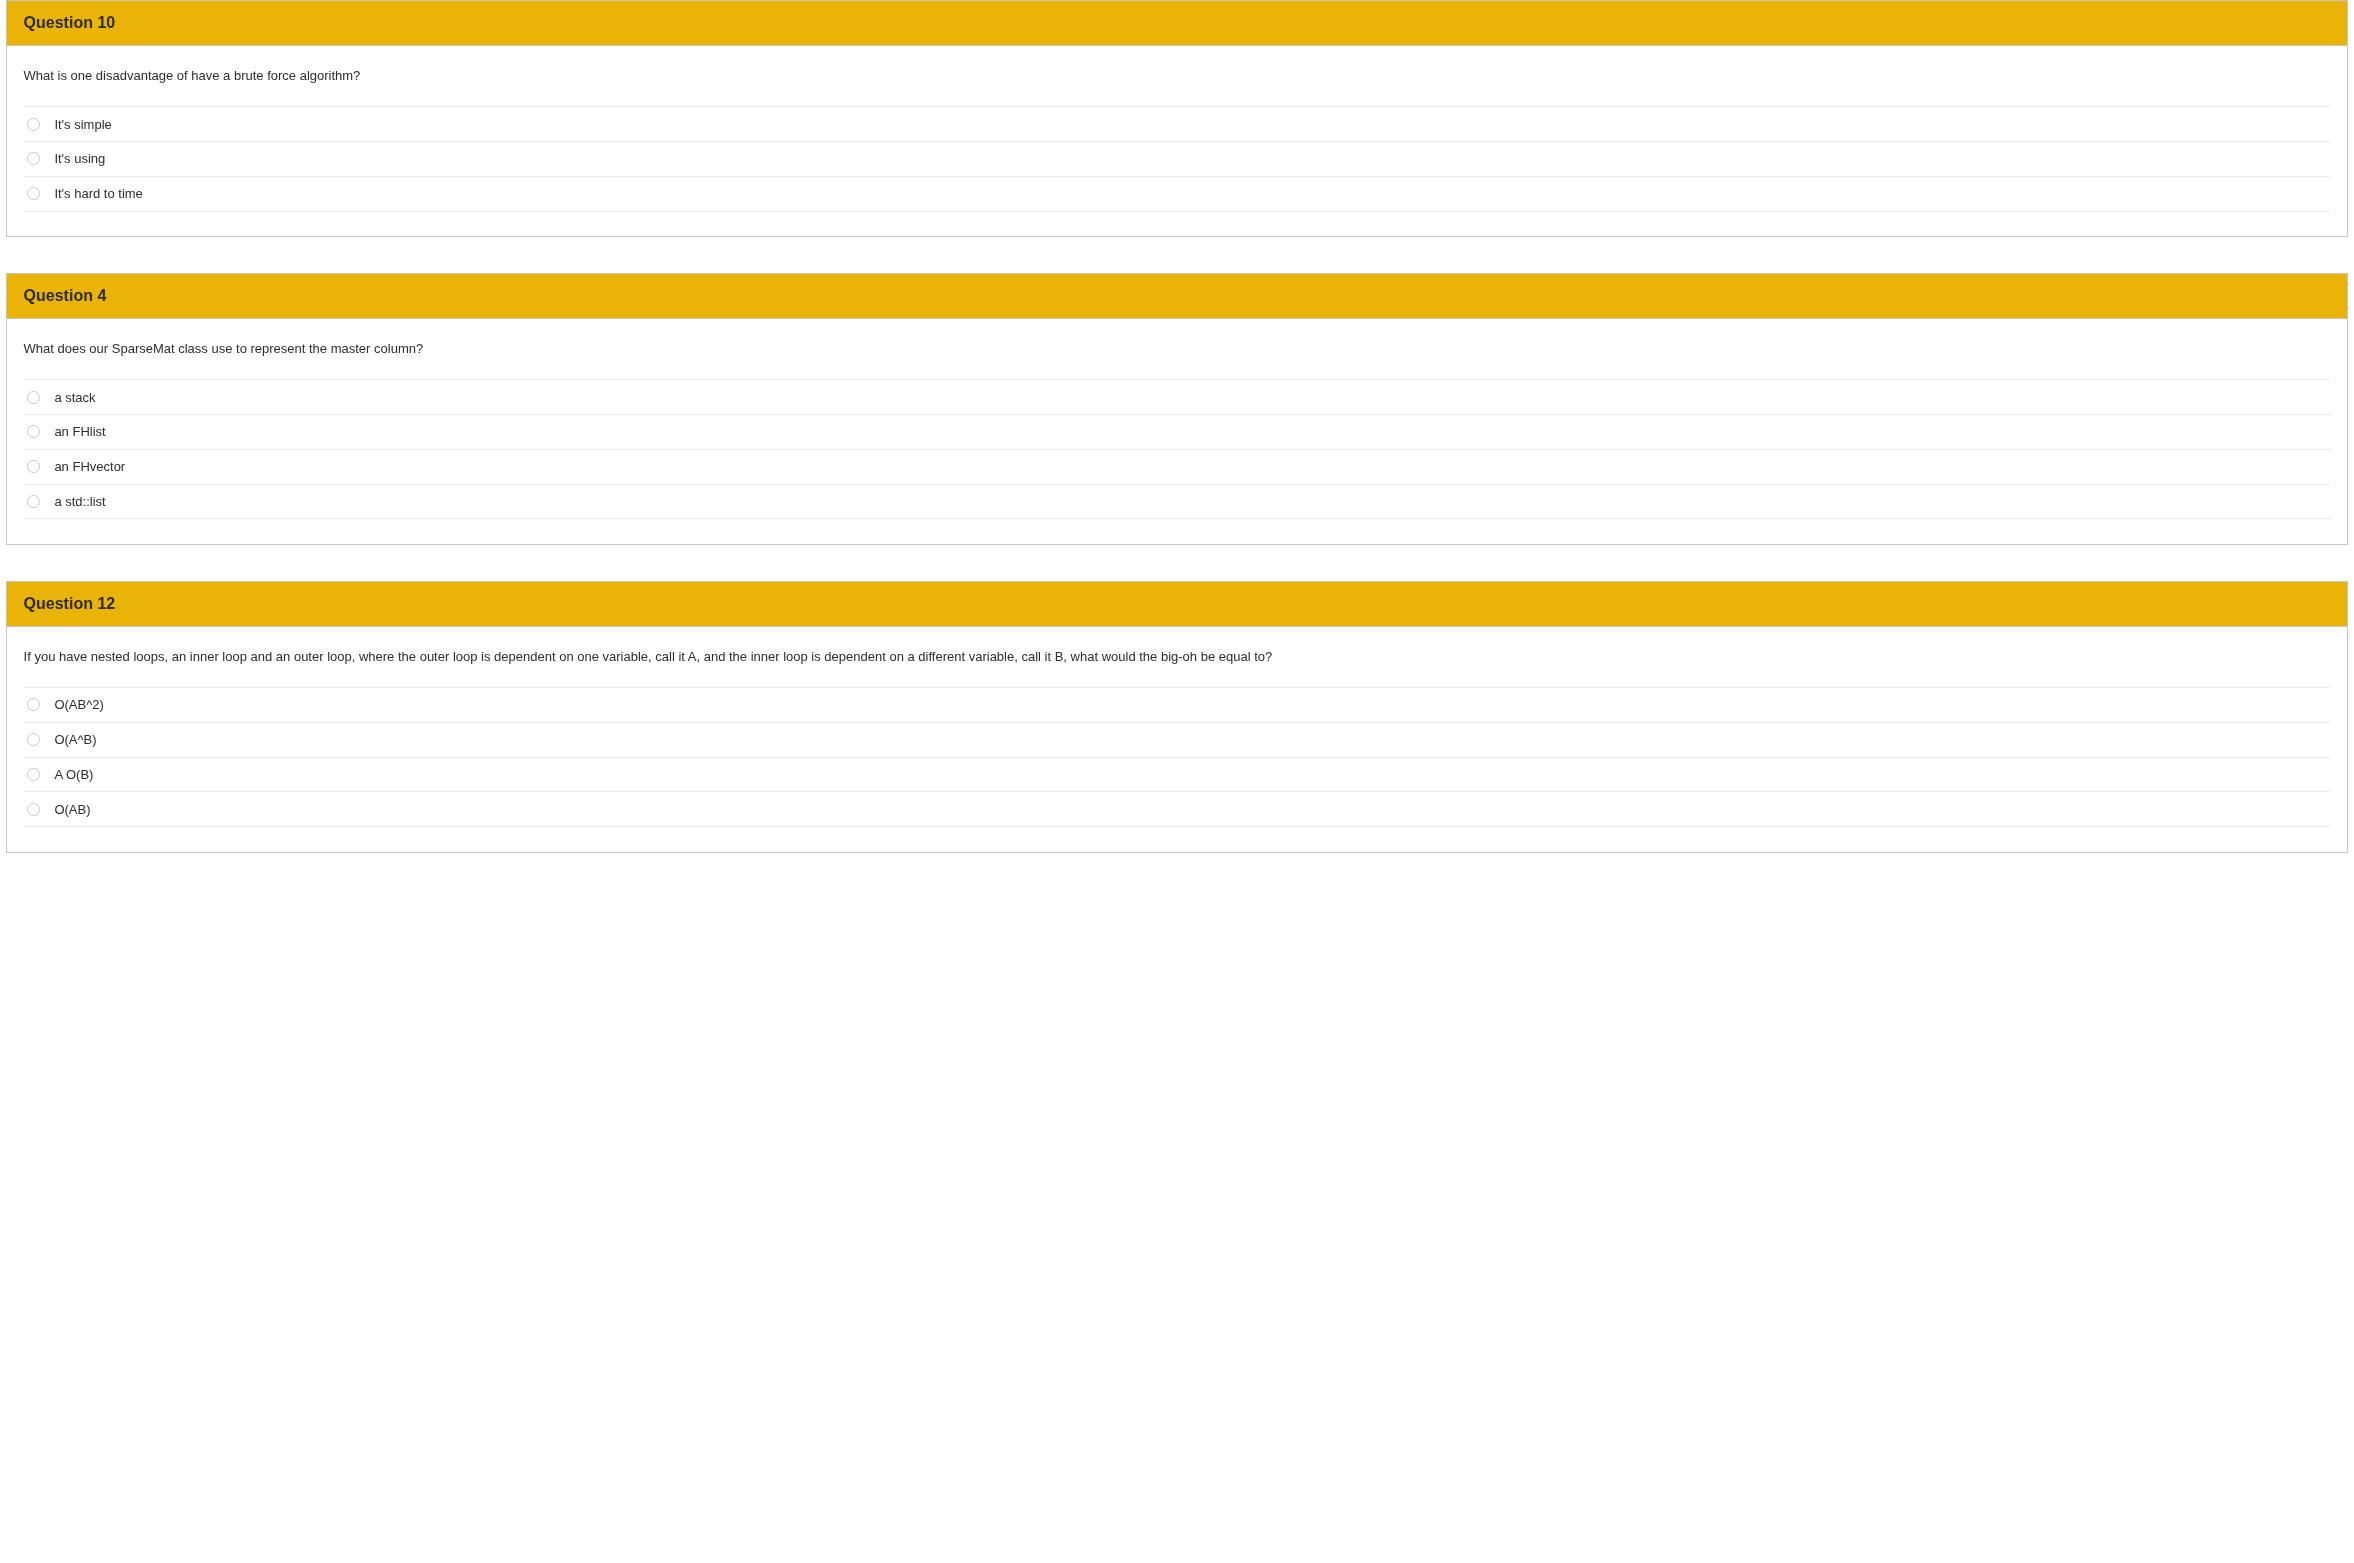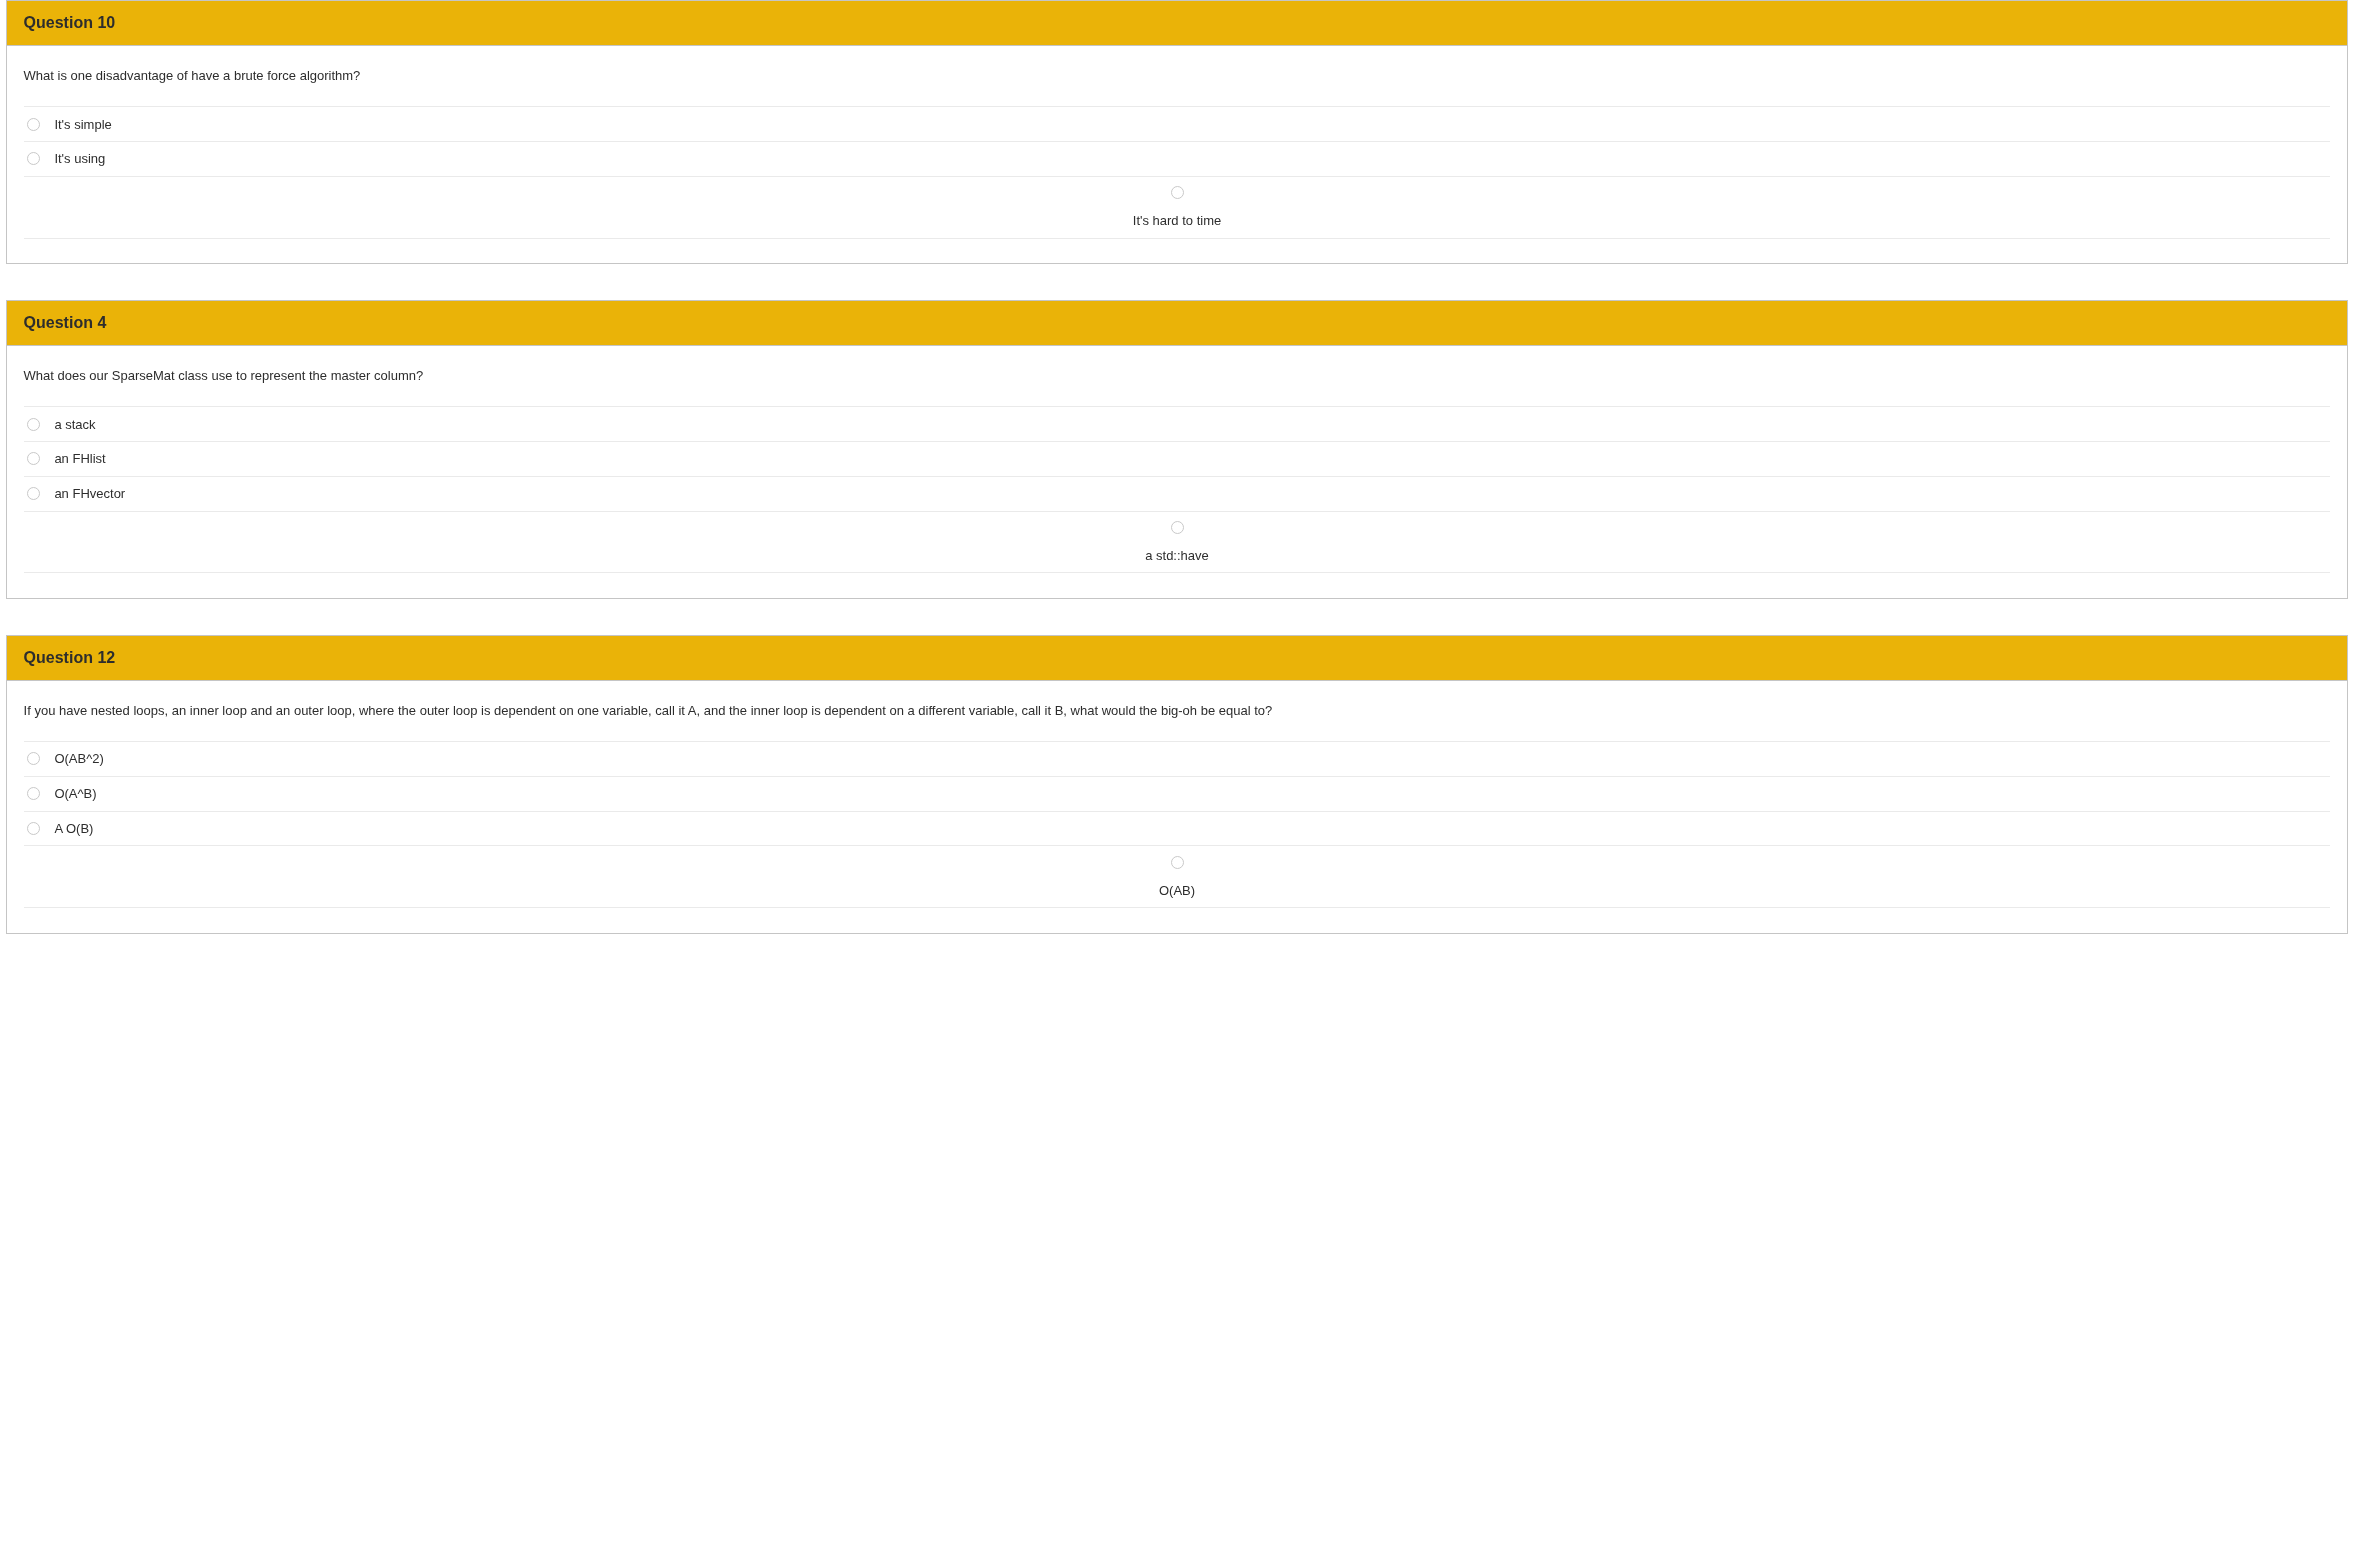--- a/index.html
+++ b/index.html
@@ -44,21 +44,20 @@
   .answer-row {
     display: flex;
     align-items: center;
     gap: 14px;
     padding: 9.4px 3.8px;
     border-bottom: 0.9px solid #eaeaea;
     cursor: pointer;
   }
   .answer-row:last-child {
     border-bottom: 0.9px solid #eaeaea;
-    flex-direction: column;
   }
   .radio {
     width: 13px;
     height: 13px;
     border: 1.4px solid #c9c9c9;
     border-radius: 50%;
     flex: 0 0 auto;
     background: #fff;
   }
   .answer-text {
@@ -108,21 +107,21 @@
         <label class="answer-row">
           <span class="radio"></span>
           <span class="answer-text">an FHlist</span>
         </label>
         <label class="answer-row">
           <span class="radio"></span>
           <span class="answer-text">an FHvector</span>
         </label>
         <label class="answer-row">
           <span class="radio"></span>
-          <span class="answer-text">a std::have</span>
+          <span class="answer-text">a std::list</span>
         </label>
       </div>
     </div>
   </div>
 
   <div class="question-card">
     <div class="question-header">
       <span class="question-title">Question 12</span>
     </div>
     <div class="question-body">

